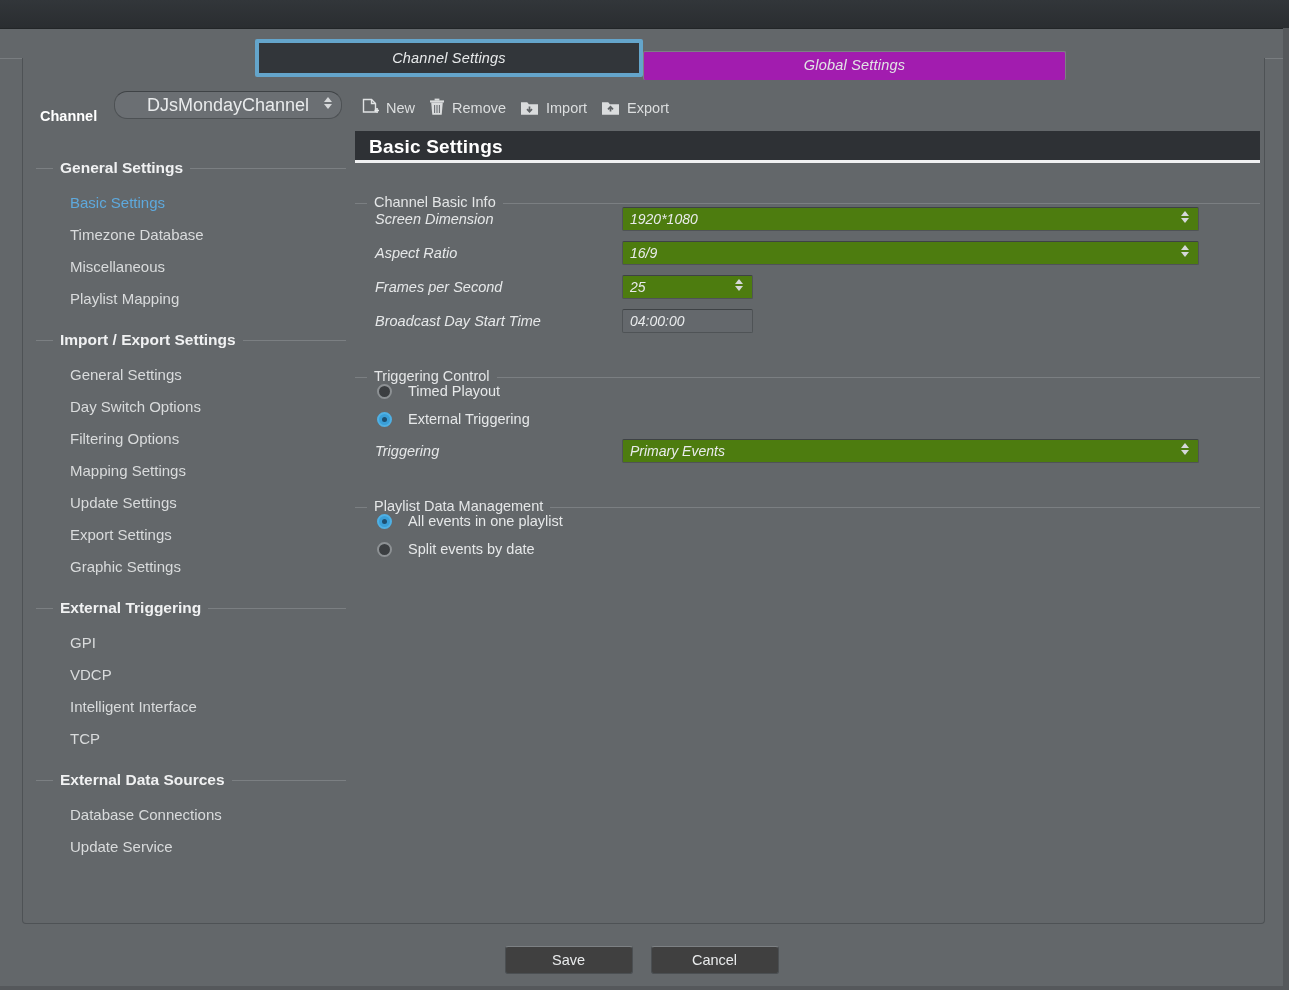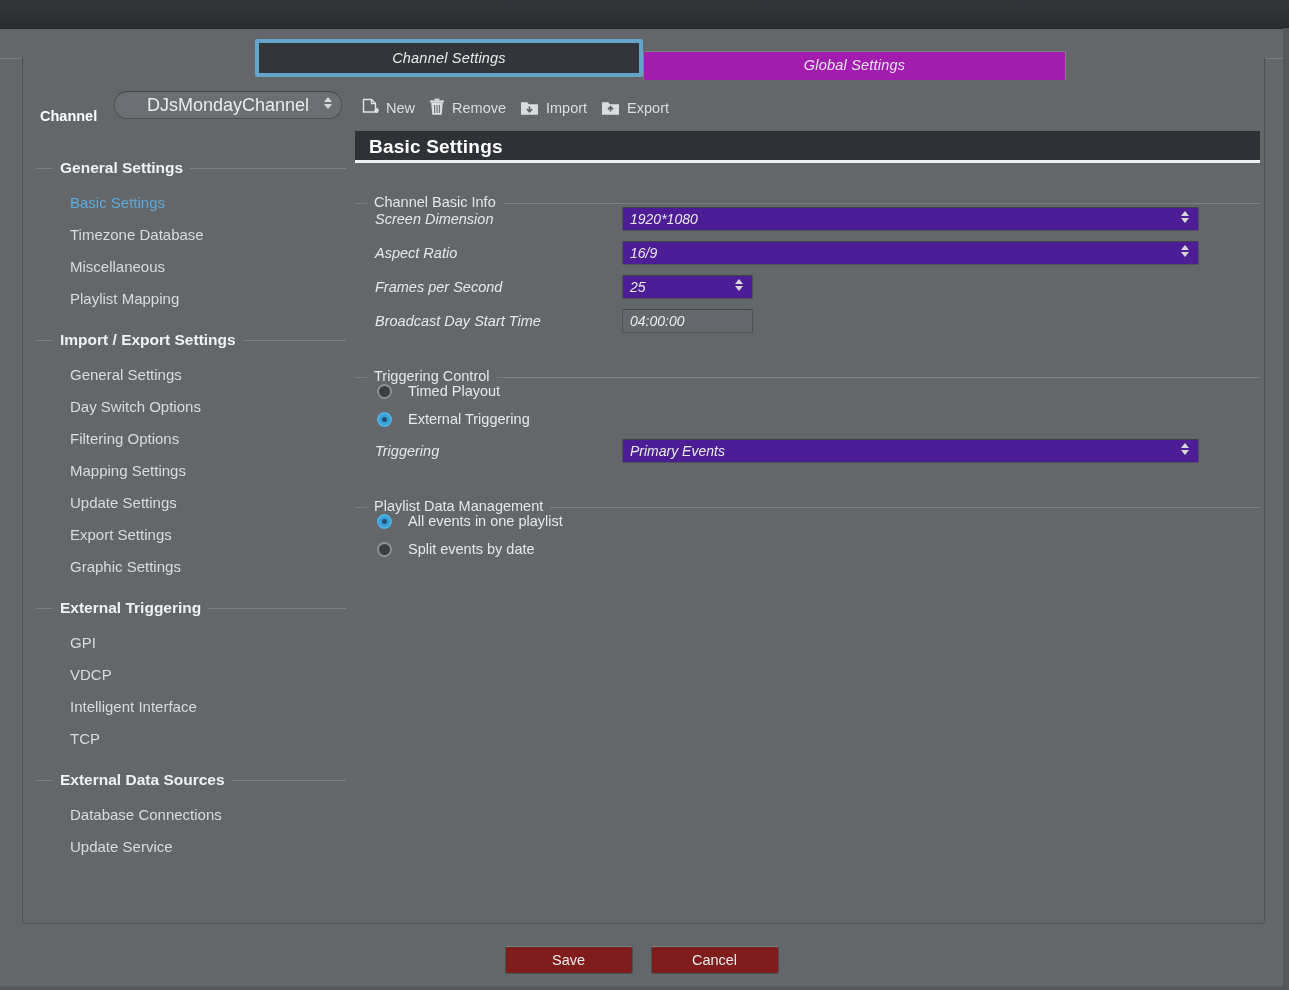--- a/index.html
+++ b/index.html
@@ -206,21 +206,21 @@
   .row-label {
     width: 267px;
     padding-left: 20px;
     box-sizing: border-box;
     font-size: 14.5px;
     color: #e6e8e9;
   }
   .field {
     position: relative;
     height: 24px;
-    background: #4c1d95;
+    background: #4d7c0f;
     border: 1px solid #4f5356;
     border-top-color: #3e4245;
     border-radius: 2px;
     box-sizing: border-box;
     color: #e9ebec;
     font-size: 14px;
     line-height: 22px;
     padding-left: 7px;
     cursor: default;
   }
@@ -305,21 +305,21 @@
   .footer {
     position: absolute;
     left: 0; top: 946px;
     width: 1283px;
     display: flex;
     justify-content: center;
     gap: 18px;
   }
   .fbtn {
     width: 128px; height: 28px;
-    background: #7f1d1d;
+    background: #404040;
     border: 1px solid #4b4f52;
     border-top-color: #7d8184;
     border-radius: 3px;
     color: #e9ebec;
     font-size: 14.5px;
     line-height: 26px;
     text-align: center;
     box-sizing: border-box;
     cursor: default;
   }

